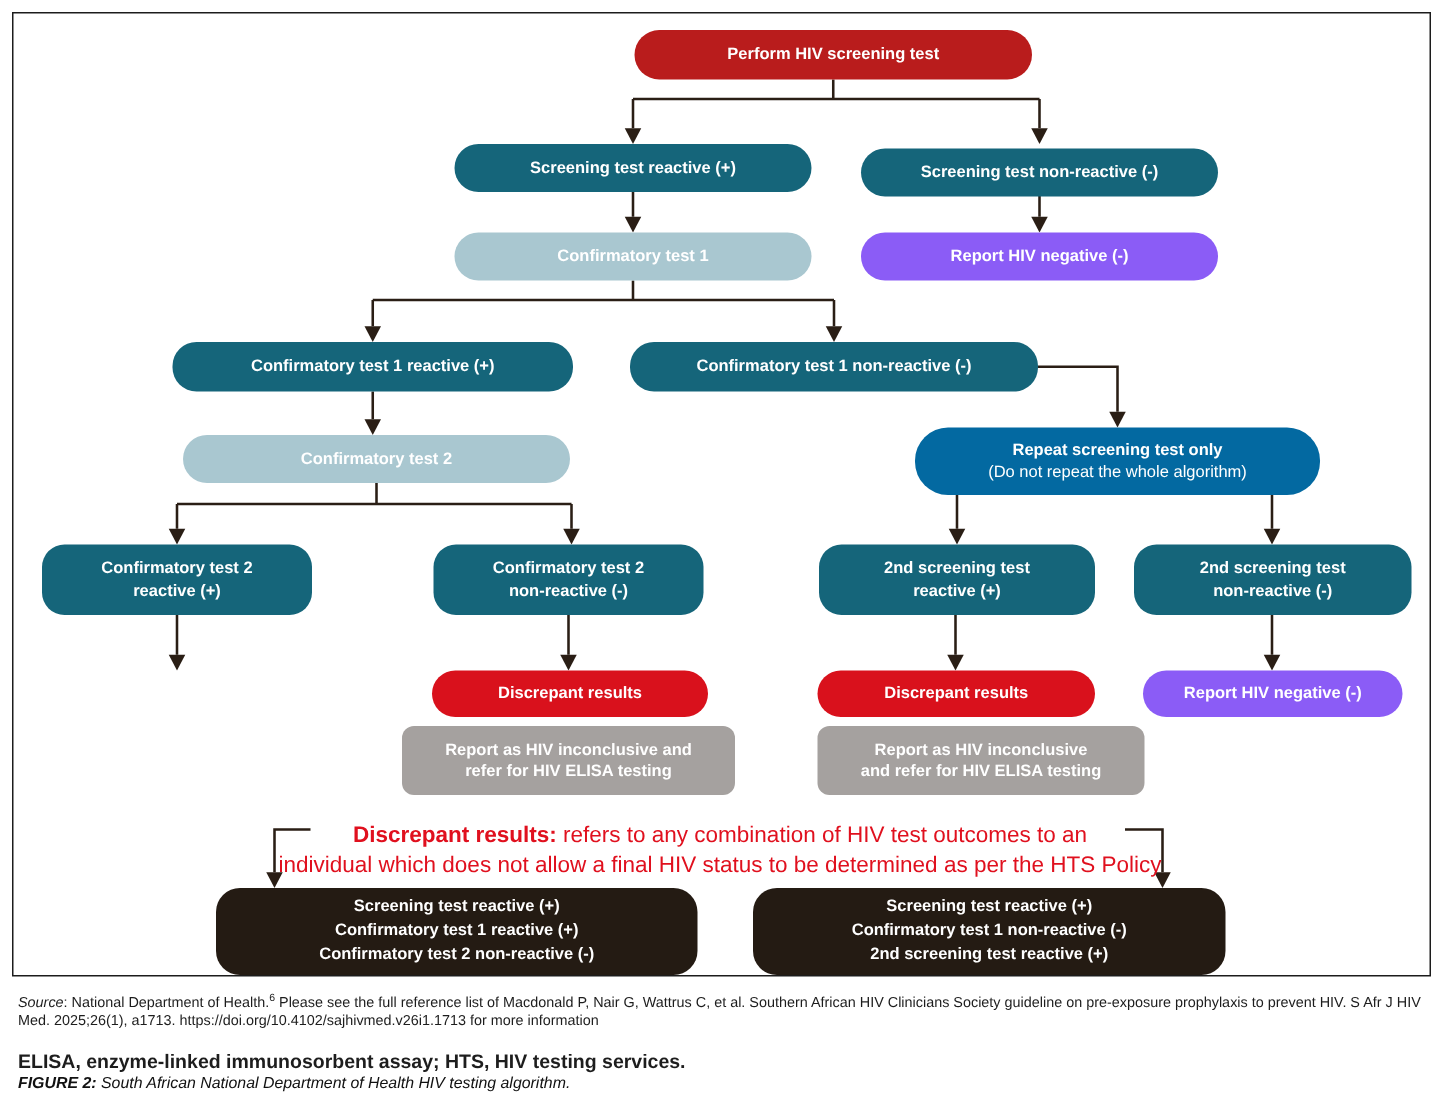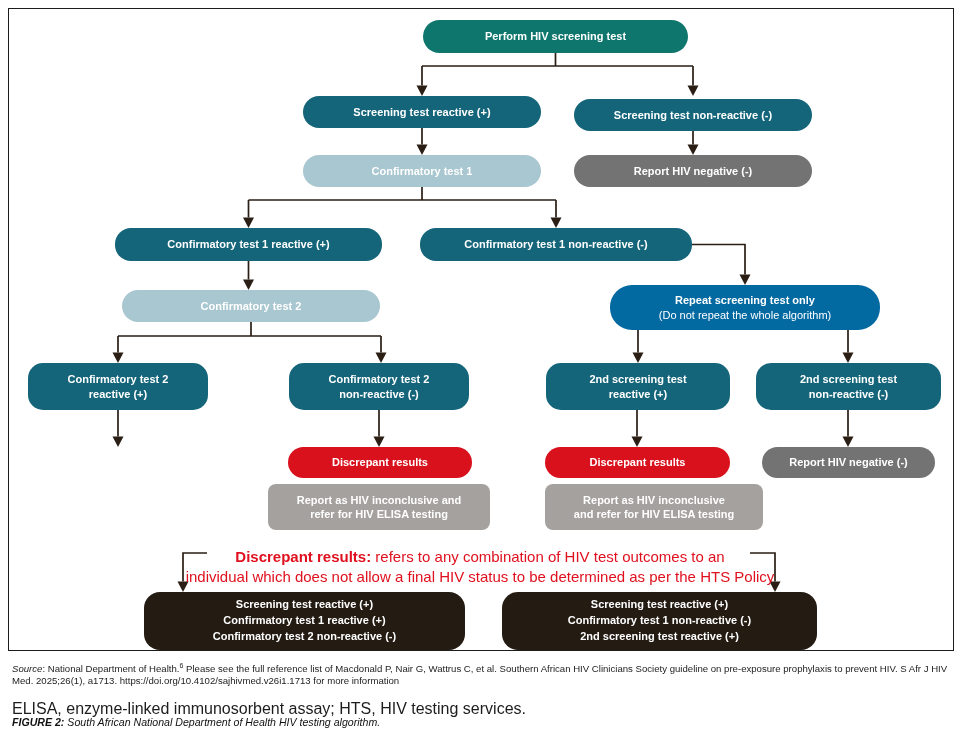--- a/index.html
+++ b/index.html
@@ -7,39 +7,39 @@
     position:relative;width:970px;height:741px;background:#fff;
     font-family:"Liberation Sans","DejaVu Sans",sans-serif;overflow:hidden;
   }
   #figure-border{position:absolute;left:8px;top:8px;width:946px;height:643px;border:1.6px solid #1c1c1c;box-sizing:border-box;}
   #connectors{position:absolute;left:0;top:0;width:970px;height:741px;pointer-events:none;}
   .node{
     position:absolute;display:flex;flex-direction:column;align-items:center;justify-content:center;
     color:#fff;font-weight:bold;font-size:11px;line-height:1.3;text-align:center;box-sizing:border-box;
   }
   .node span{display:block;}
-  .maroon{background:#0f766e;border-radius:17px;}
+  .maroon{background:#b91c1c;border-radius:17px;}
   .teal{background:#15657A;border-radius:16px;}
   .lightblue{background:#A9C7D0;border-radius:16px;}
-  .gray{background:#737373;border-radius:16px;}
+  .gray{background:#8b5cf6;border-radius:16px;}
   .gray2{background:#A5A19F;border-radius:8px;}
   .red{background:#D9111C;border-radius:16px;}
   .orange{background:#0369a1;border-radius:22px;}
   .orange .sub{font-weight:normal;}
   .dark{background:#241B13;border-radius:16px;line-height:1.45;}
   .note{
     position:absolute;left:170px;top:547px;width:620px;text-align:center;
     color:#E0101E;font-size:15px;line-height:1.35;font-weight:normal;
   }
   .note .lead{font-weight:bold;}
   .footer{position:absolute;left:12px;width:946px;color:#1d1d1d;}
   #source-line{top:662px;font-size:9.6px;line-height:1.28;}
   #source-line .ital{font-style:italic;}
   #source-line sup{font-size:7px;}
-  #abbrev-line{top:700px;font-size:16px;}
+  #abbrev-line{top:700px;font-size:13px;font-weight:bold;}
   #caption-line{top:716px;font-size:10.6px;color:#111;}
   #caption-line .cap-label{font-weight:bold;}
 </style>
 </head>
 <body>
 
 <div id="canvas">
 
   <div id="figure-border"></div>
 

